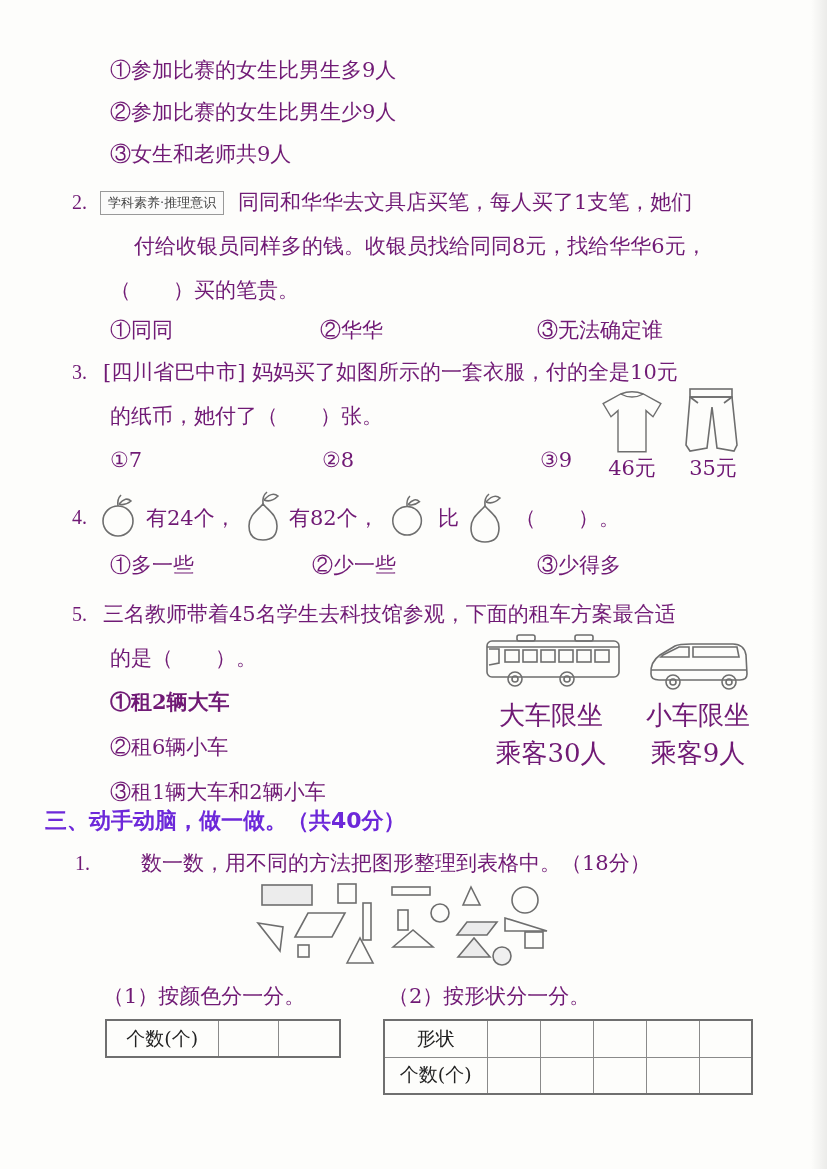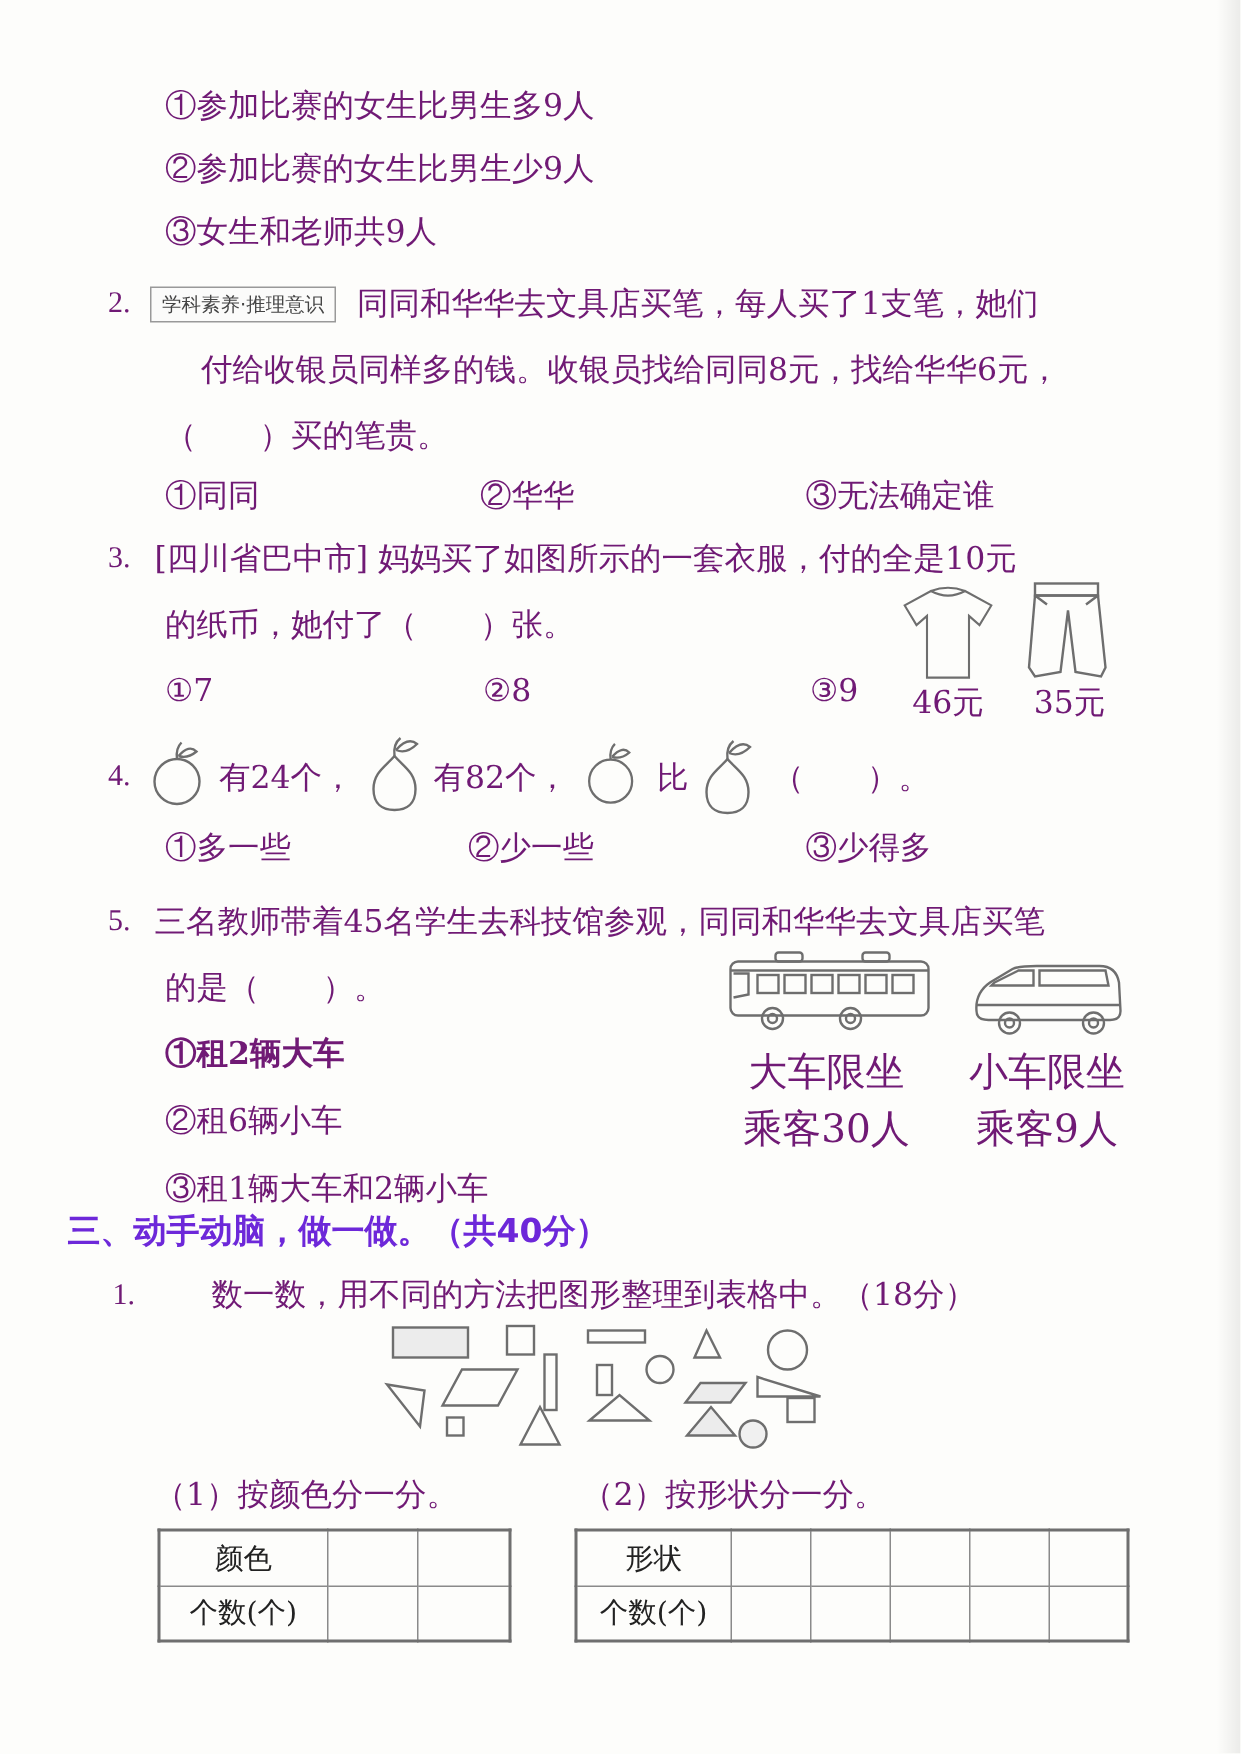--- a/index.html
+++ b/index.html
@@ -131,21 +131,21 @@
   <path d="M23,16 Q22,8 27,4"></path>
   <path d="M24,12 Q32,3 38,8 Q31,15 24,12"></path>
 </svg>
 <div class="t" style="left:515px; top:505px;">（　　）。</div>
 
 <div class="t" style="left:110px; top:552px;">①多一些</div>
 <div class="t" style="left:312px; top:552px;">②少一些</div>
 <div class="t" style="left:537px; top:552px;">③少得多</div>
 
 <div class="t num" style="left:72px; top:602px;">5.</div>
-<div class="t" style="left:103px; top:601px;">三名教师带着45名学生去科技馆参观，同同和华华去文具店买笔</div>
+<div class="t" style="left:103px; top:601px;">三名教师带着45名学生去科技馆参观，下面的租车方案最合适</div>
 <div class="t" style="left:110px; top:645px;">的是（　　）。</div>
 <div class="t" style="left:110px; top:689px;font-weight:bold;">①租2辆大车</div>
 <div class="t" style="left:110px; top:734px;">②租6辆小车</div>
 <div class="t" style="left:110px; top:779px;">③租1辆大车和2辆小车</div>
 
 <svg class="icon-svg" style="left:483px; top:633px;" width="140" height="58" viewBox="0 0 140 58">
   <rect x="4" y="8" width="132" height="36" rx="5"></rect>
   <path d="M4,14 L136,14"></path>
   <rect x="34" y="2" width="18" height="6" rx="2"></rect>
   <rect x="92" y="2" width="18" height="6" rx="2"></rect>
@@ -206,25 +206,20 @@
 <div class="t" style="left:103px; top:983px;">（1）按颜色分一分。</div>
 <div class="t" style="left:388px; top:983px;">（2）按形状分一分。</div>
 
 <table class="anstable" style="left:105px; top:1019px; width:234px;">
   <colgroup>
       <col style="width:112px;">
       <col style="width:60px;">
       <col style="width:62px;">
     </colgroup>
   <tbody>
-      <tr>
-    <td>颜色</td>
-    <td></td>
-    <td></td>
-  </tr>
   <tr>
     <td>个数(个)</td>
     <td></td>
     <td></td>
   </tr>
 </tbody>
   </table>
 
 <table class="anstable" style="left:383px; top:1019px; width:368px;">
   <colgroup>

